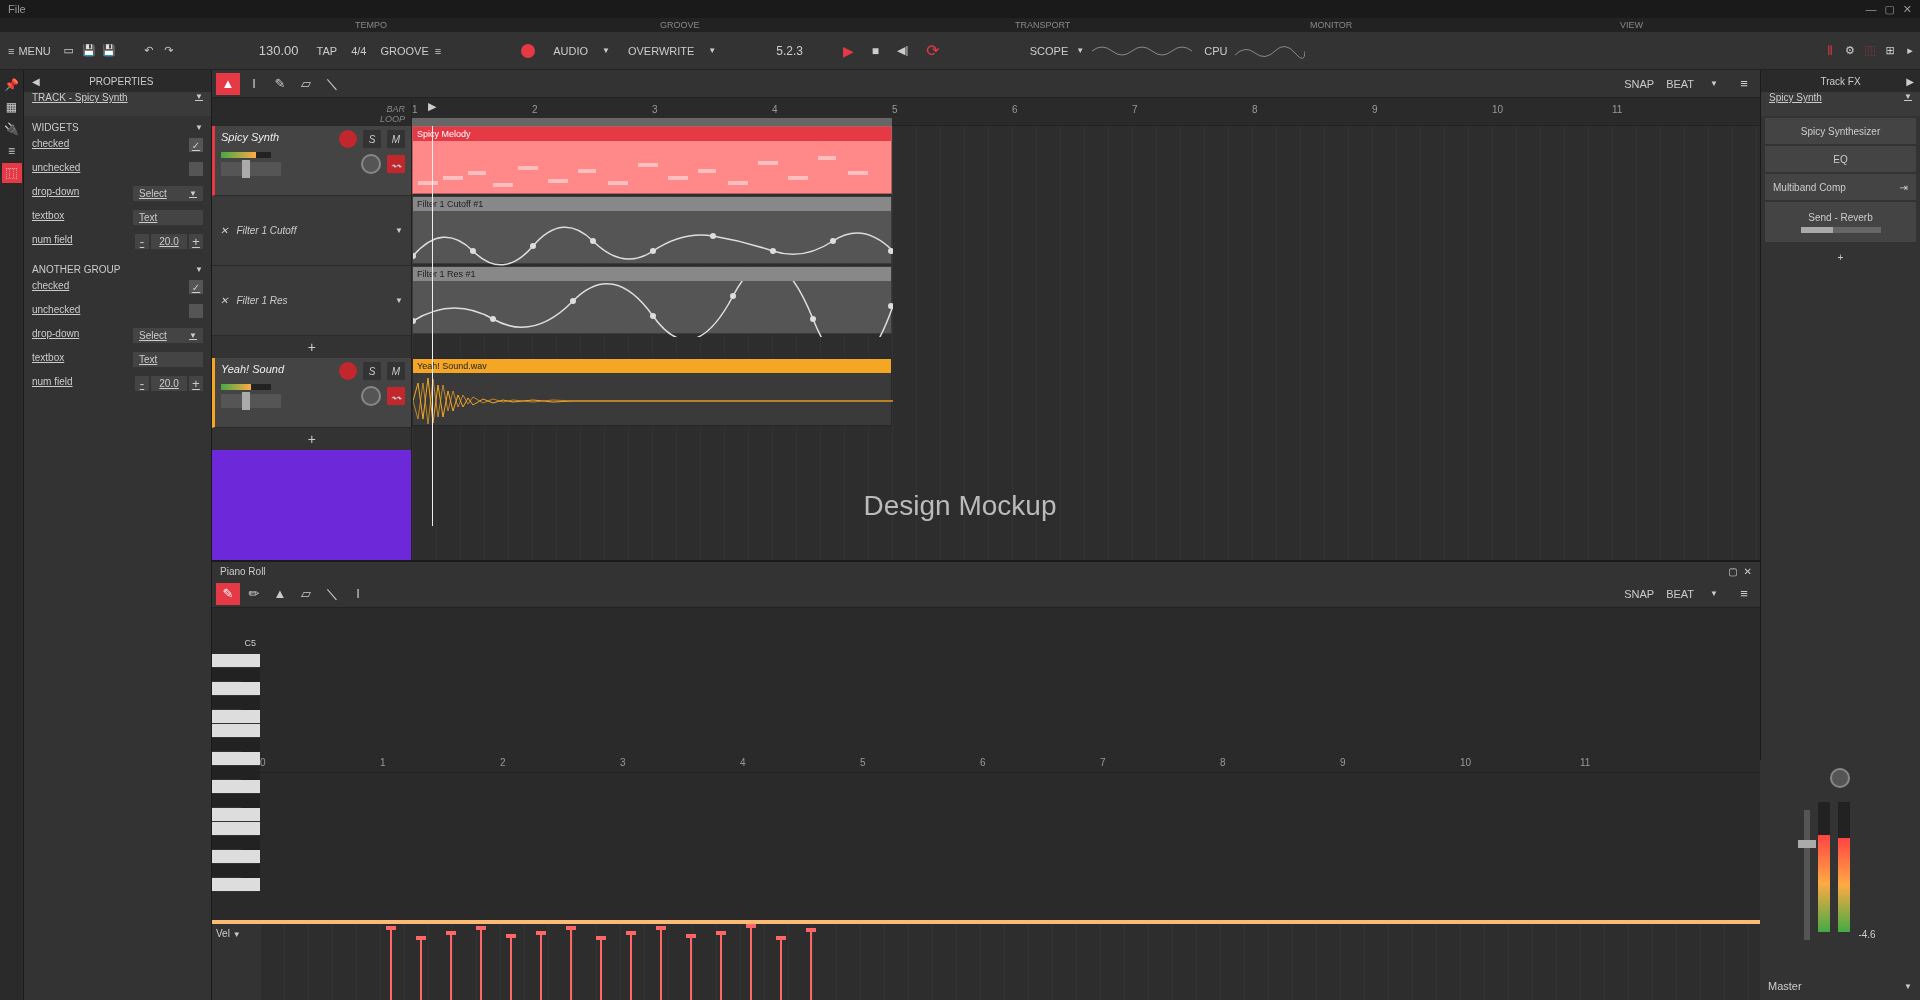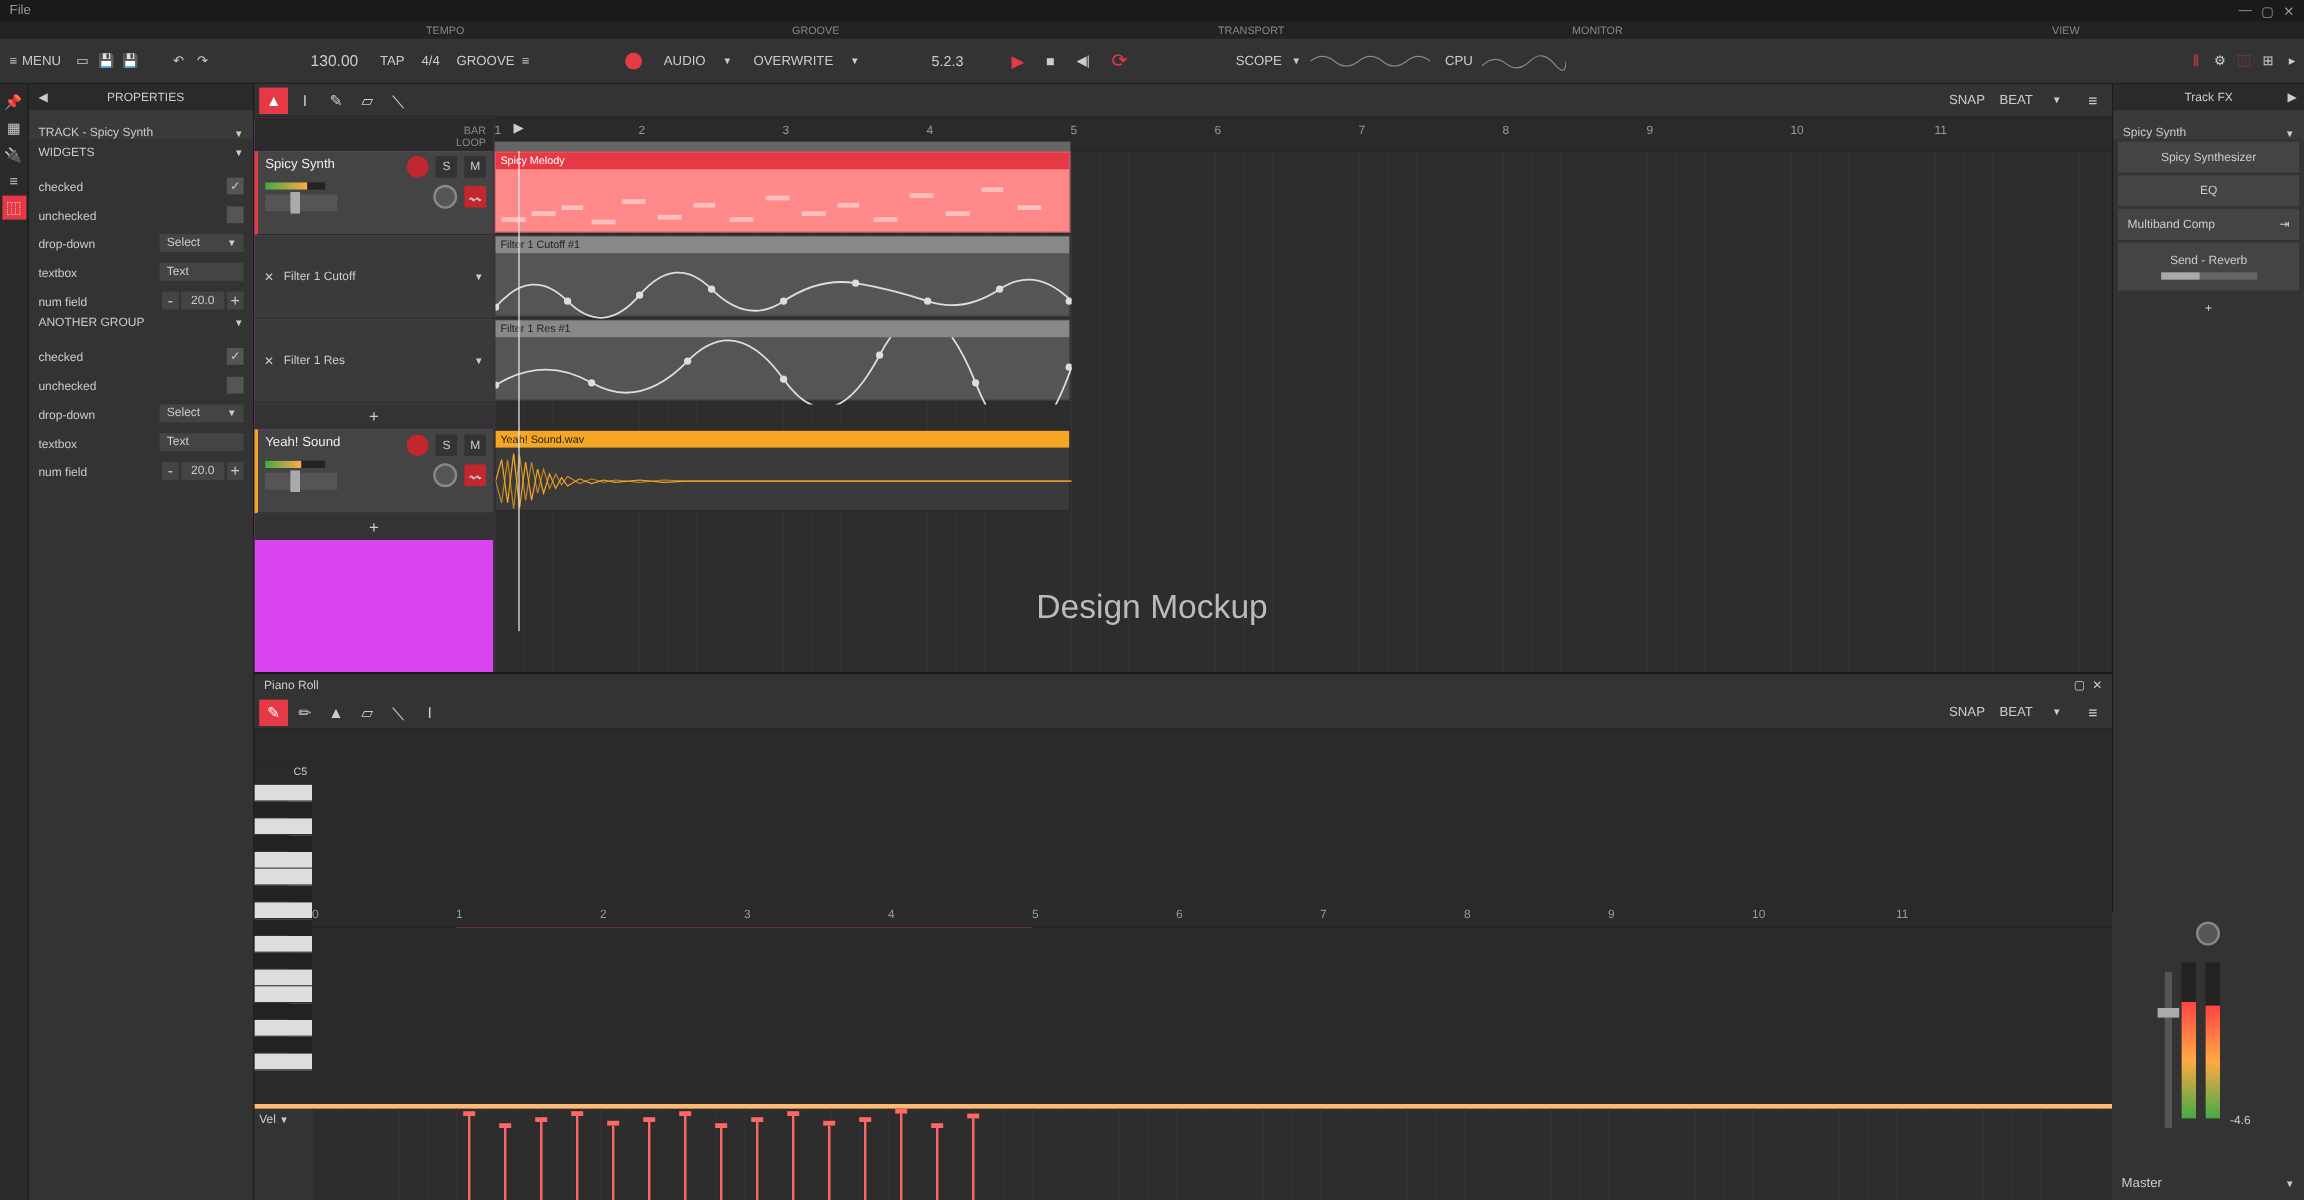--- a/index.html
+++ b/index.html
@@ -10,35 +10,35 @@
 .topbar-labels{height:14px;background:#222;display:flex;align-items:center;font-size:9px;color:#888;}
 .topbar-labels span{position:absolute;}
 .menu-btn{display:flex;align-items:center;gap:4px;padding:4px 8px;cursor:pointer;}
 .icon-btn{width:20px;height:20px;display:flex;align-items:center;justify-content:center;cursor:pointer;}
 .main{display:flex;height:calc(100% - 70px);}
 .far-left{width:24px;background:#2a2a2a;border-right:1px solid #1a1a1a;display:flex;flex-direction:column;padding-top:4px;}
 .far-left-btn{width:20px;height:20px;margin:1px auto;display:flex;align-items:center;justify-content:center;cursor:pointer;font-size:12px;}
 .far-left-btn.active{background:#e63946;color:#fff;}
 .left-panel{width:188px;background:#333;border-right:1px solid #1a1a1a;overflow-y:auto;}
 .panel-header{height:22px;background:#2a2a2a;display:flex;align-items:center;padding:0 8px;font-size:10px;justify-content:space-between;}
-.panel-row{height:24px;display:flex;align-items:flex-end;padding:0 8px;font-size:10px;gap:6px;}
+.panel-row{height:24px;display:flex;align-items:flex-start;padding:0 8px;font-size:10px;gap:6px;text-decoration:underline;}
 .panel-row-label{flex:1;}
 .checkbox{width:14px;height:14px;background:#555;cursor:pointer;display:flex;align-items:center;justify-content:center;}
 .checkbox.checked::after{content:"✓";font-size:10px;color:#ccc;}
 .select{background:#444;padding:2px 6px;width:70px;display:flex;justify-content:space-between;align-items:center;cursor:pointer;}
 .textbox{background:#444;padding:2px 6px;width:70px;}
 .numfield{display:flex;gap:2px;}
 .numfield span{background:#444;padding:2px 6px;min-width:36px;text-align:center;}
 .numfield button{background:#444;border:none;color:#ccc;width:14px;cursor:pointer;}
 .center{flex:1;display:flex;flex-direction:column;overflow:hidden;}
 .toolbar{height:28px;background:#333;display:flex;align-items:center;padding:0 4px;gap:2px;border-bottom:1px solid #222;}
 .tool-btn{width:24px;height:22px;display:flex;align-items:center;justify-content:center;cursor:pointer;font-size:13px;}
 .tool-btn.active{background:#e63946;color:#fff;}
 .arrange-area{display:flex;flex:1;overflow:hidden;position:relative;}
-.track-headers{width:200px;background:#d946ef;border-right:1px solid #222;}
+.track-headers{width:200px;background:#6d28d9;border-right:1px solid #222;font-style:italic;}
 .ruler-spacer{height:28px;background:#2a2a2a;display:flex;align-items:flex-end;justify-content:flex-end;padding:2px 6px;font-size:9px;color:#888;flex-direction:column;}
 .track-header{background:#444;border-bottom:1px solid #2a2a2a;padding:4px 6px;}
 .track-name{font-size:11px;color:#eee;margin-bottom:4px;display:flex;align-items:center;}
 .track-btn{width:18px;height:18px;background:#333;display:flex;align-items:center;justify-content:center;font-size:10px;cursor:pointer;}
 .track-btn.rec{background:#c1272d;border-radius:50%;}
 .meter{width:50px;height:6px;background:#222;position:relative;}
 .meter-fill{height:100%;background:linear-gradient(90deg,#4a4,#fa4);}
 .slider{width:60px;height:14px;background:#555;position:relative;margin-top:4px;}
 .slider-thumb{position:absolute;width:8px;height:18px;background:#aaa;top:-2px;}
 .knob{width:20px;height:20px;border-radius:50%;background:#555;border:2px solid #888;}
@@ -89,21 +89,21 @@
     <span>▢</span>
     <span>✕</span>
   </div>
 </div>
 
 <div class="topbar-labels" style="position:relative;">
   <span style="left:355px">TEMPO</span>
   <span style="left:660px">GROOVE</span>
   <span style="left:1015px">TRANSPORT</span>
   <span style="left:1310px">MONITOR</span>
-  <span style="left:1710px">VIEW</span>
+  <span style="left:1620px">VIEW</span>
 </div>
 
 <div class="topbar">
   <div class="menu-btn">
     <span>≡</span>
     <span>MENU</span>
   </div>
   <div class="icon-btn">▭</div>
   <div class="icon-btn">💾</div>
   <div class="icon-btn">💾</div>

